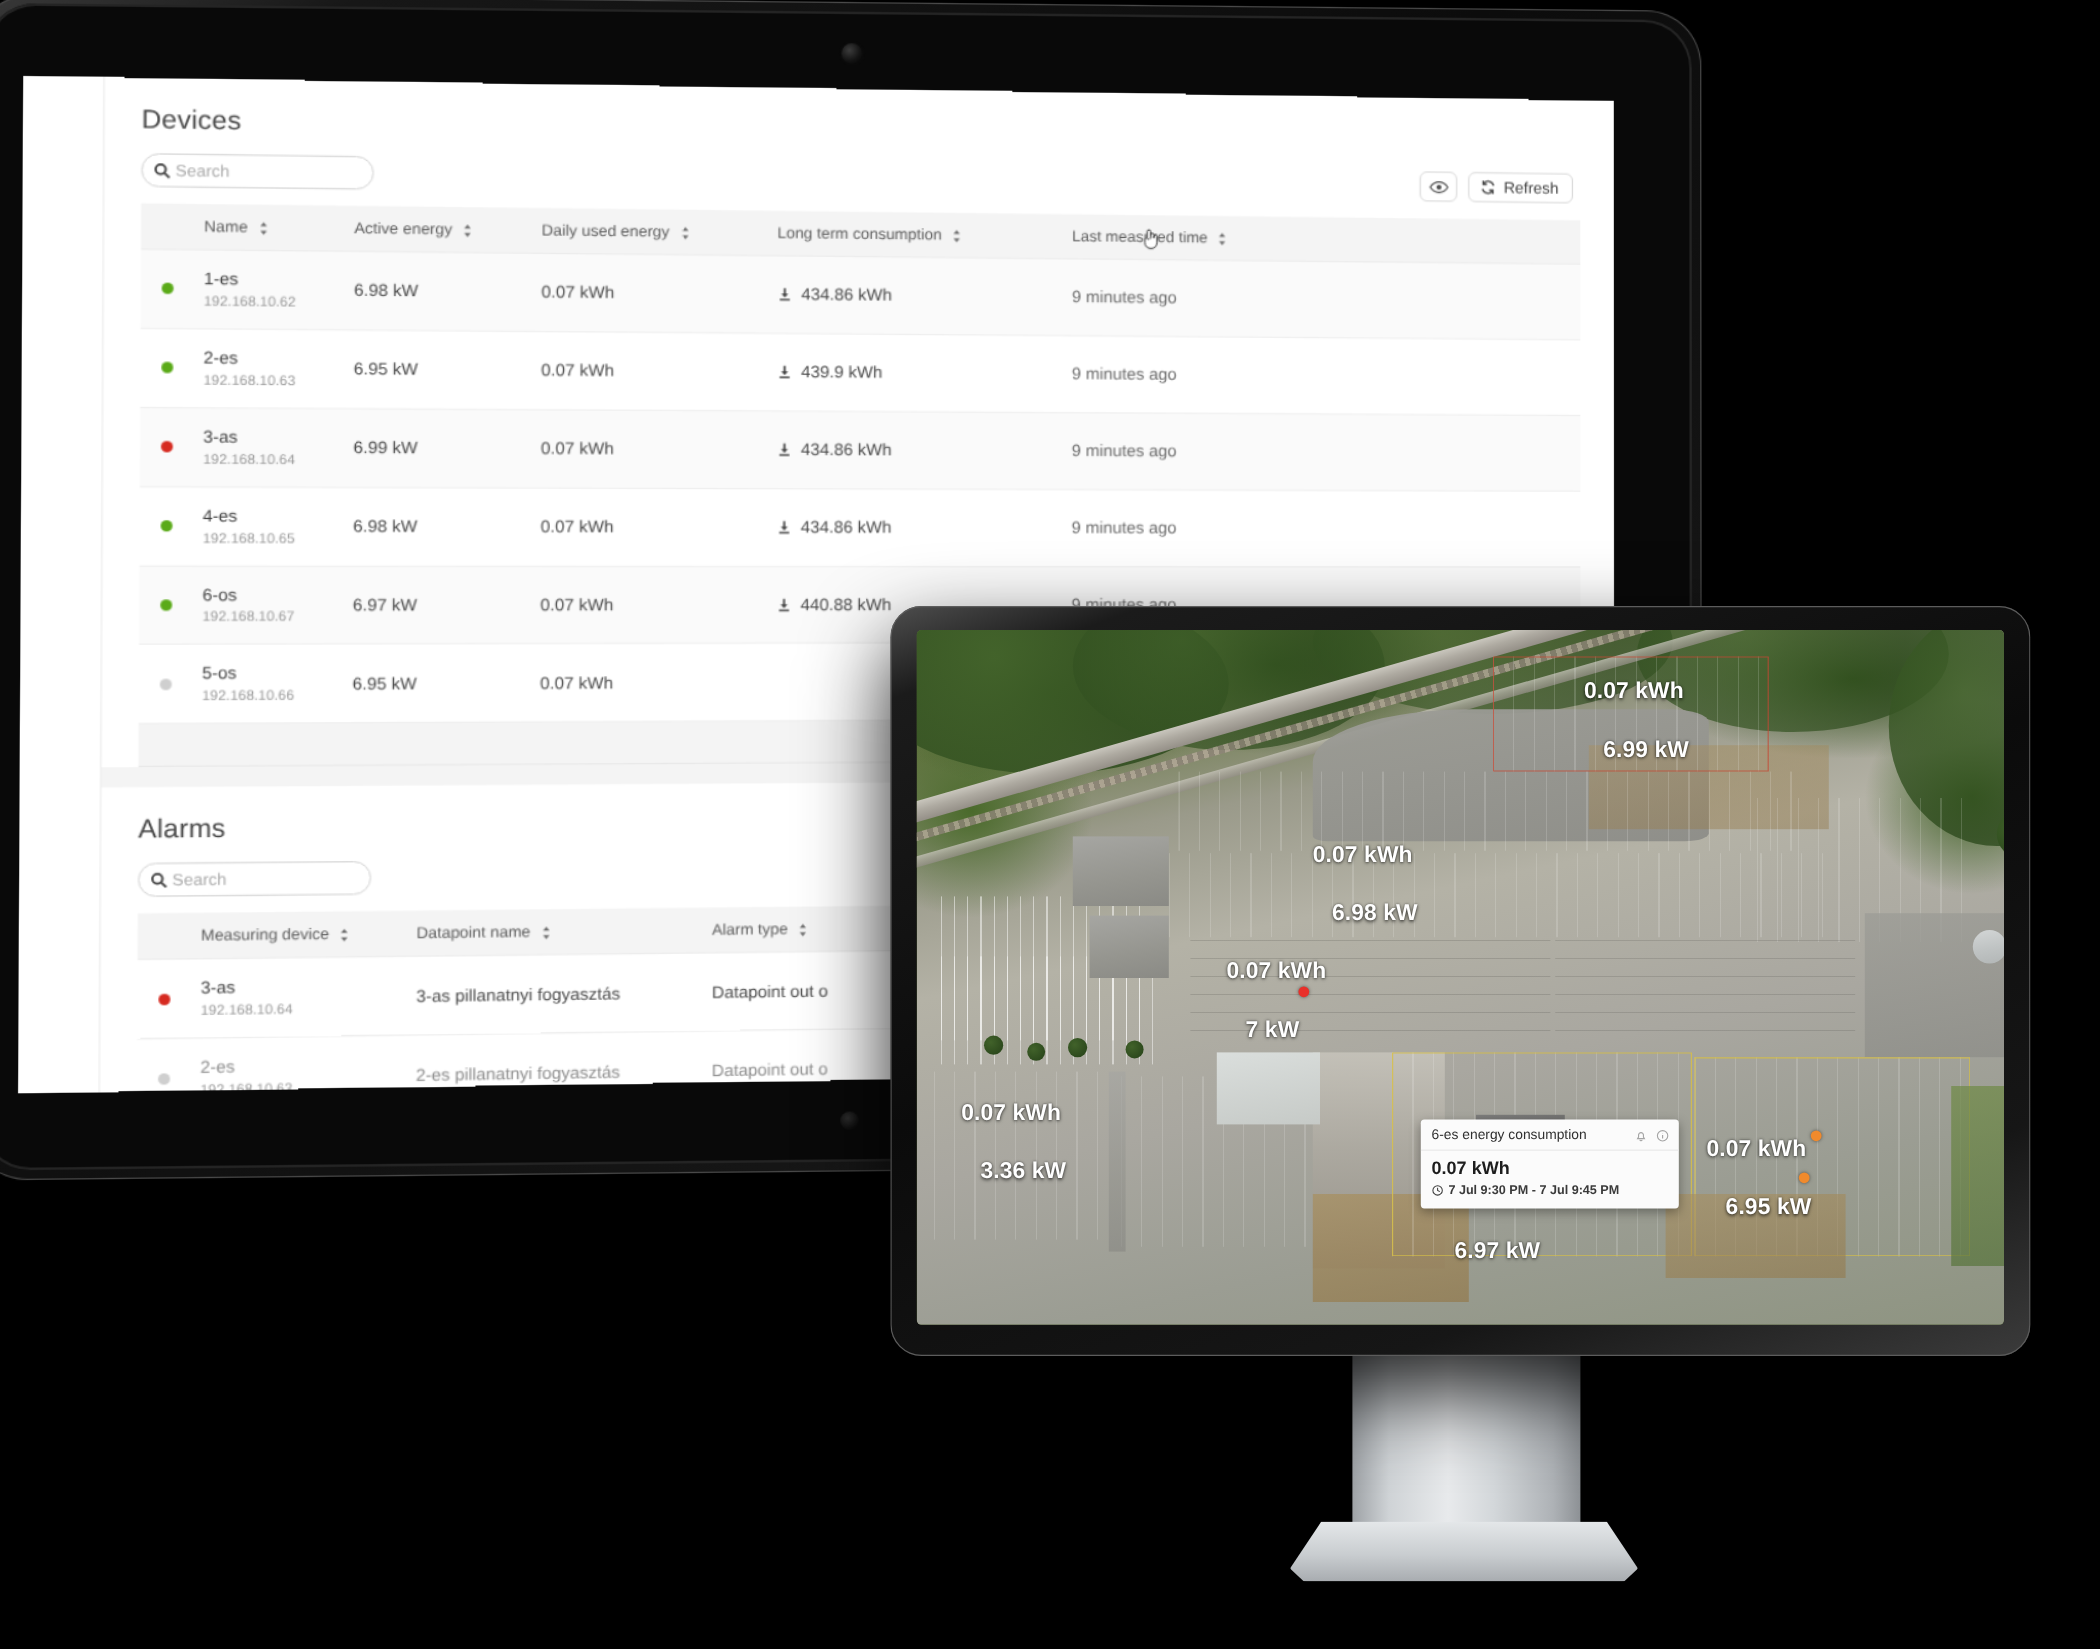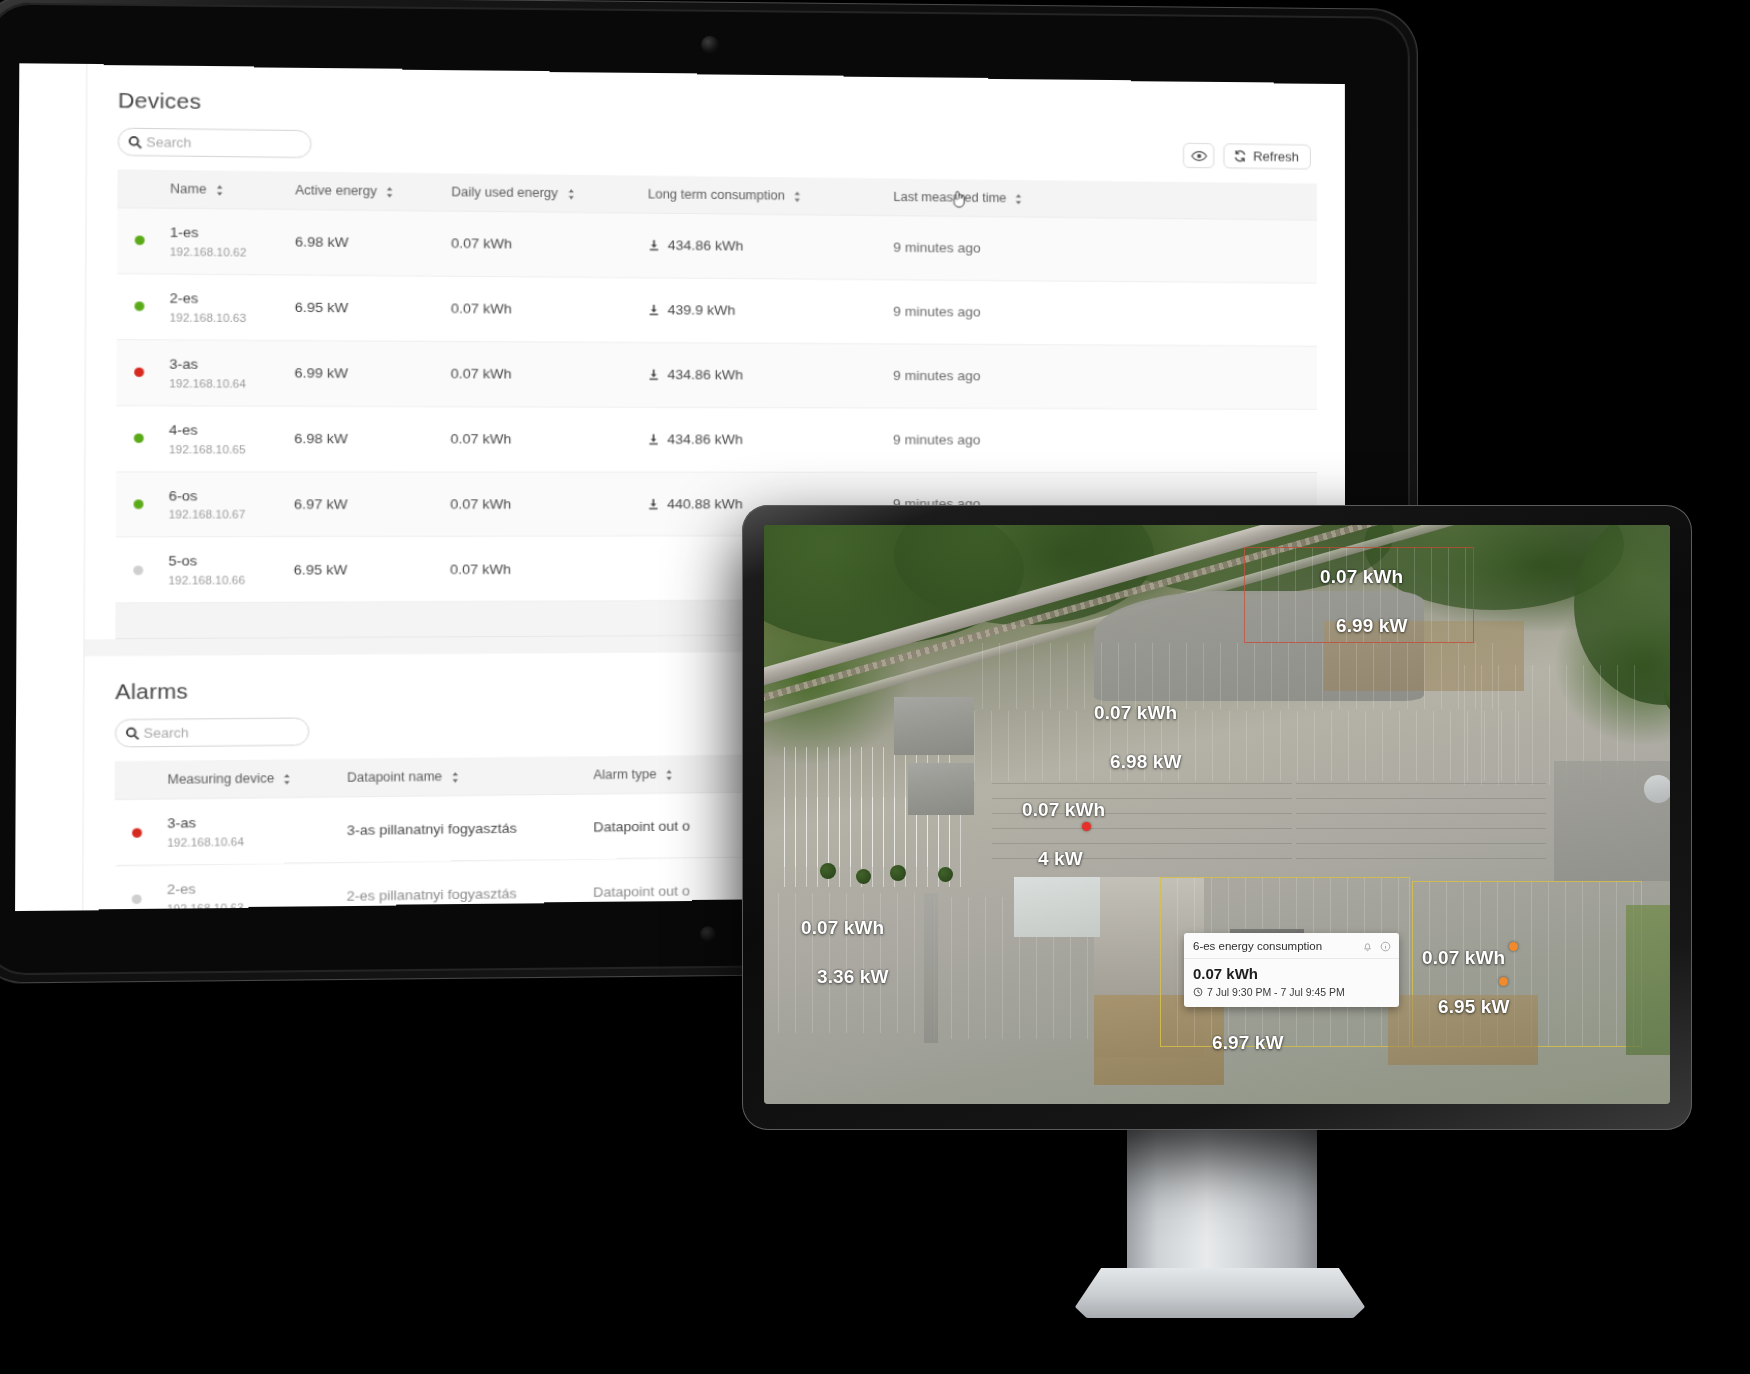--- a/index.html
+++ b/index.html
@@ -259,21 +259,21 @@
   }
   #tt-head {
     display: flex; align-items: center; justify-content: space-between;
     padding: 7px 8px 6px 9px;
     font-size: 11.5px; color: #2f2f2f;
     border-bottom: 1px solid #e9e9e9;
   }
   #tt-head .tt-icons { display: flex; gap: 7px; color: #a5a5a5; }
   #tt-body { padding: 6px 9px 9px 9px; }
   #tt-value { font-size: 15px; font-weight: 700; color: #1d1d1d; }
-  #tt-range { display: flex; align-items: center; gap: 4px; font-size: 10.5px; color: #3a3a3a; margin-top: 4px; }
+  #tt-range { display: flex; align-items: center; gap: 4px; font-size: 10.5px; color: #3a3a3a; margin-top: 4px; font-weight: bold; }
 
   svg { display: block; }
 </style>
 </head>
 <body>
 
 <div id="stage">
 
   <div id="tablet">
     <div id="tablet-inner">
@@ -608,21 +608,21 @@
             <div class="map-label" style="left: 556px; top: 42px;">
               <span class="lbl-kwh">0.07 kWh</span>
               <span class="lbl-kw">6.99 kW</span>
             </div>
             <div class="map-label" style="left: 330px; top: 178px;">
               <span class="lbl-kwh">0.07 kWh</span>
               <span class="lbl-kw">6.98 kW</span>
             </div>
             <div class="map-label" style="left: 258px; top: 275px;">
               <span class="lbl-kwh">0.07 kWh</span>
-              <span class="lbl-kw">4 kW</span>
+              <span class="lbl-kw">7 kW</span>
             </div>
             <div class="map-label" style="left: 37px; top: 393px;">
               <span class="lbl-kwh">0.07 kWh</span>
               <span class="lbl-kw">3.36 kW</span>
             </div>
             <div class="map-label" style="left: 432px; top: 459px;">
               <span class="lbl-kwh">0.07 kWh</span>
               <span class="lbl-kw">6.97 kW</span>
             </div>
             <div class="map-label" style="left: 658px; top: 423px;">

